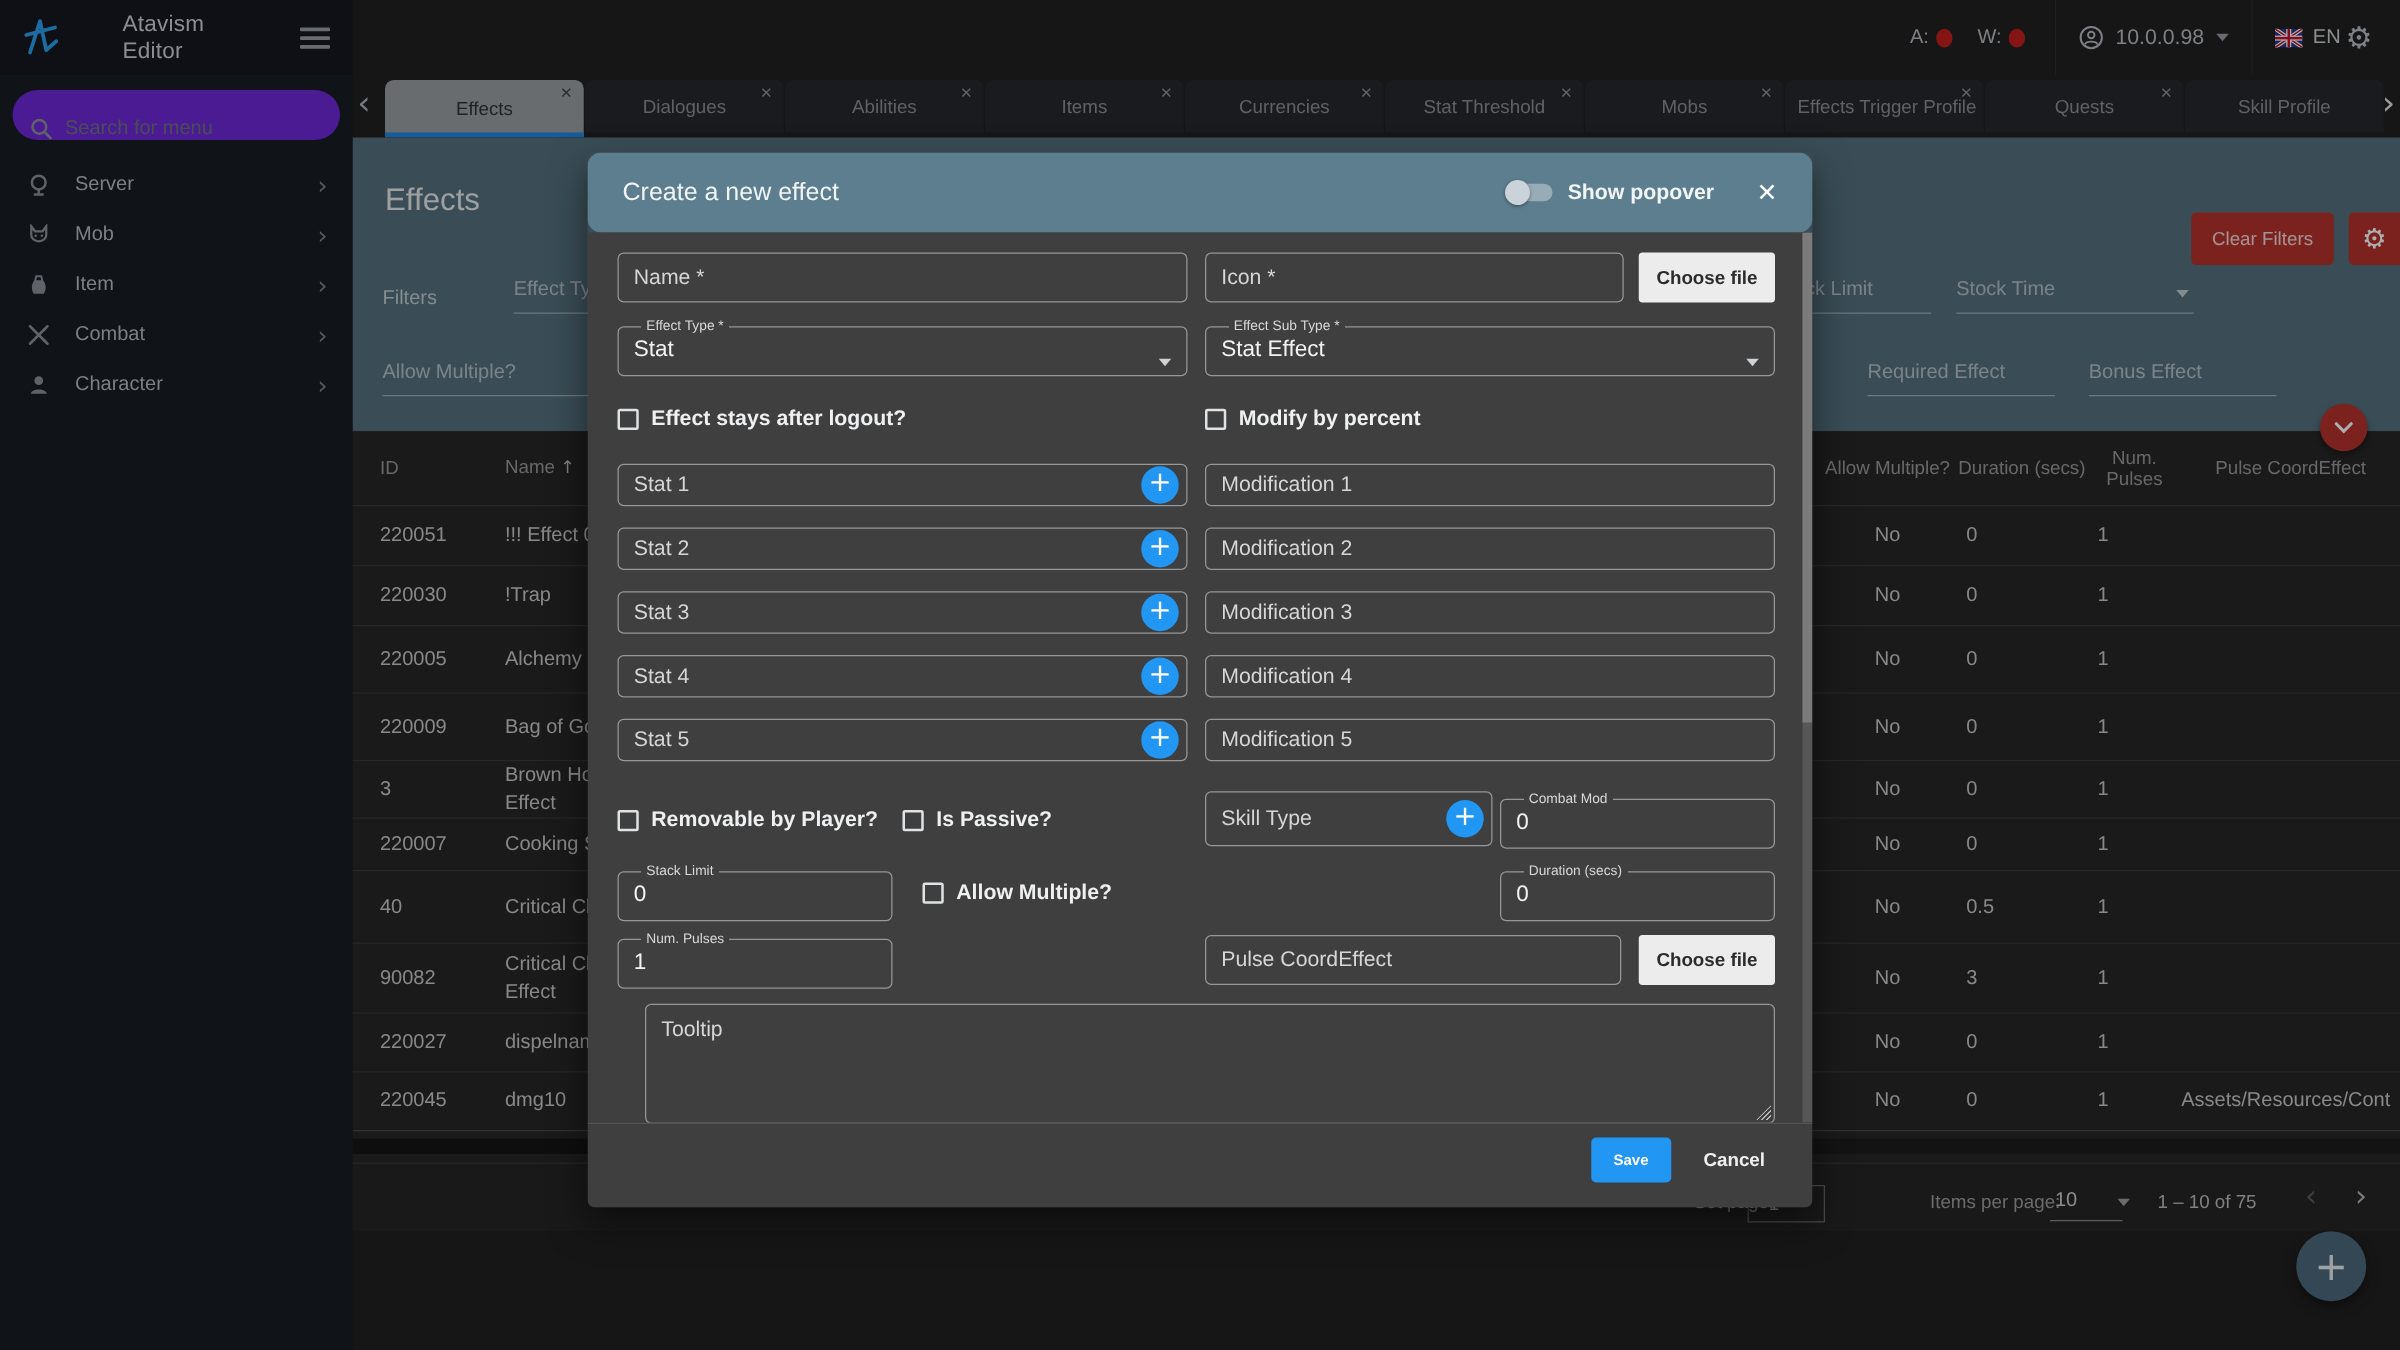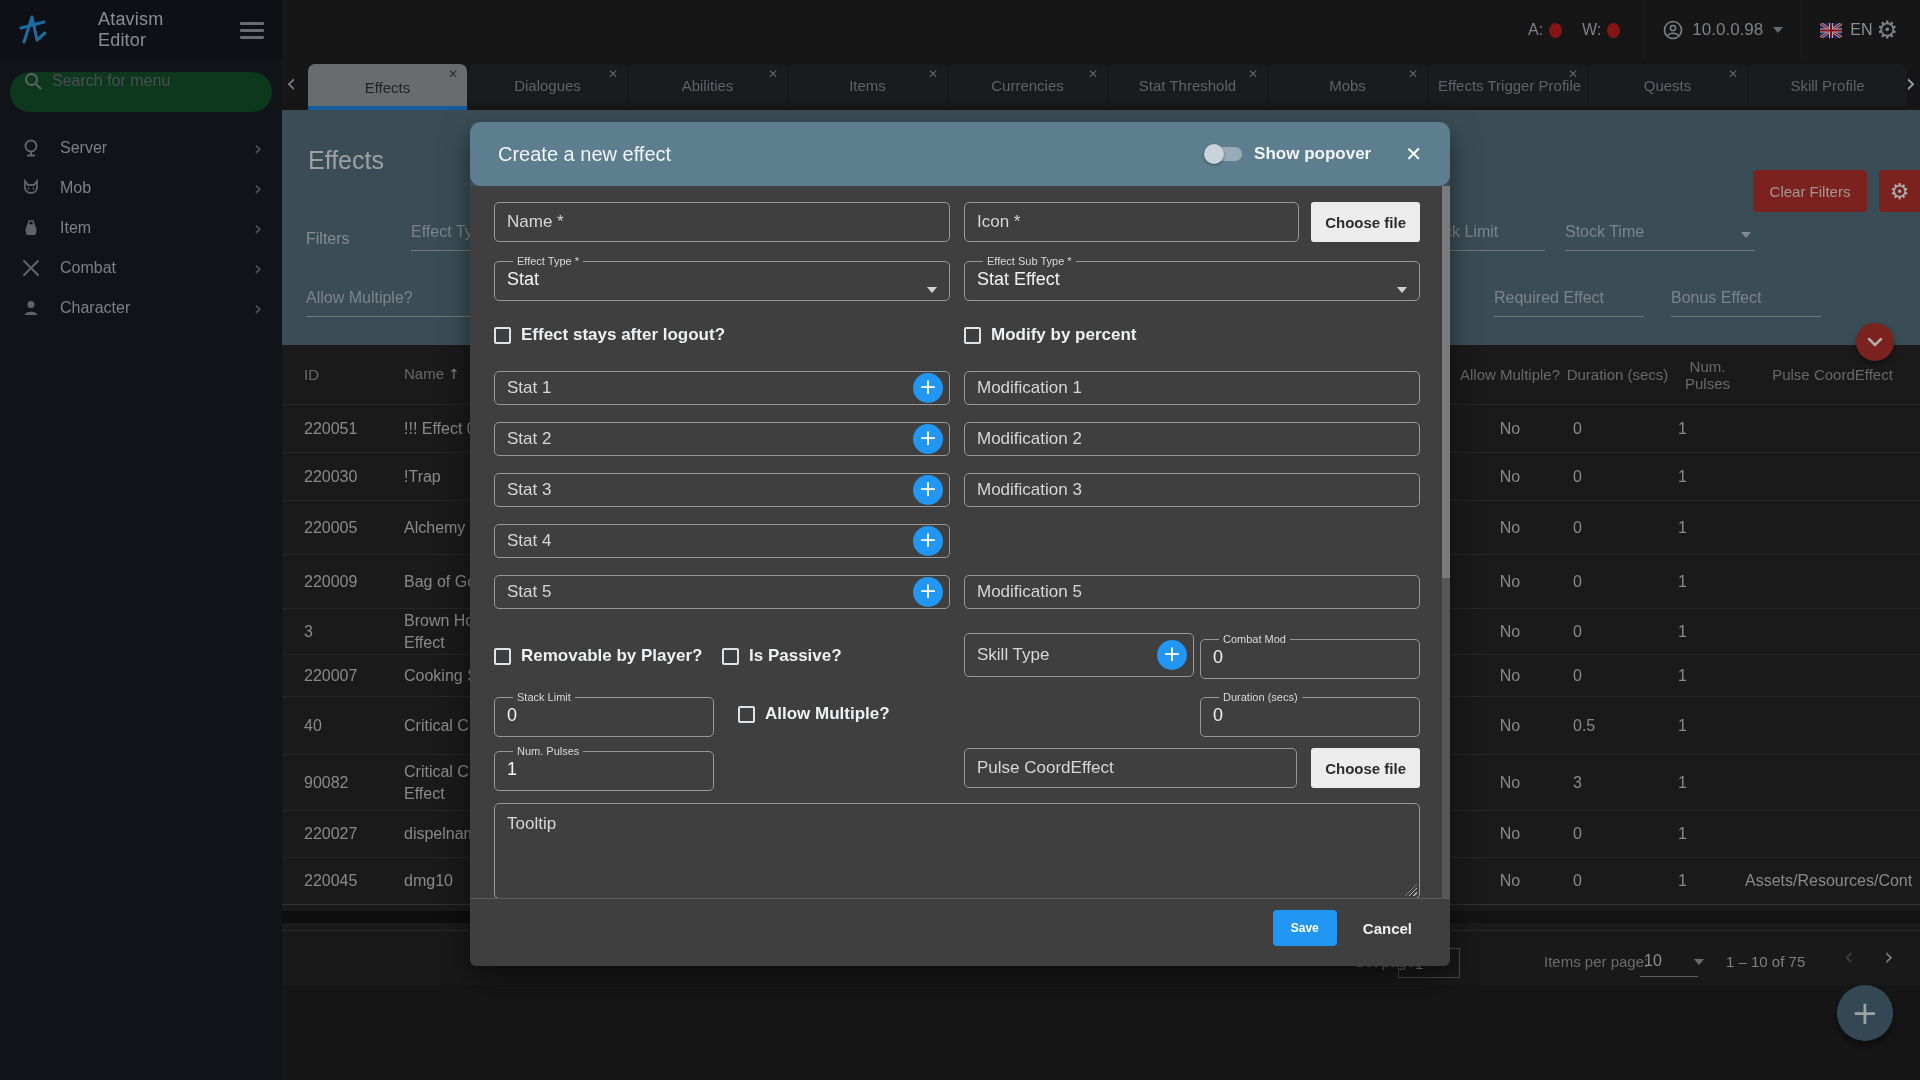--- a/index.html
+++ b/index.html
@@ -7,22 +7,22 @@
     font-family:"Liberation Sans","DejaVu Sans",sans-serif; }
   .glyph { font-family:"DejaVu Sans",sans-serif; }
 
   
   .sidebar { position:absolute; left:0; top:0; width:282px; height:1080px; background:#181c23; z-index:10; }
   .logo-row { height:60px; display:flex; align-items:center; padding:0 18px; background:#151920;gap:38px; }
   .logo-row svg { flex:0 0 auto; }
   .app-title { color:#ccd1d6; font-size:18px; margin-left:12px; flex:1; letter-spacing:.2px; }
   .hamburger { width:24px; cursor:pointer; }
   .hamburger i { display:block; height:3px; background:#9aa0a6; margin:4px 0; border-radius:1px; }
-  .search-pill { margin:12px 10px 0 10px; height:40px; background:#14532d; border-radius:20px;
-    display:flex; align-items:flex-start; padding:0 14px; }
+  .search-pill { margin:12px 10px 0 10px; height:40px; background:#6d28d9; border-radius:20px;
+    display:flex; align-items:flex-end; padding:0 14px; }
   .search-pill input { background:transparent; border:none; outline:none; color:#cfd3d8; font-size:16px; margin-left:10px; width:190px; }
   .search-pill input::placeholder { color:#6e747d; }
   .nav { margin-top:16px; }
   .nav-item { height:40px; display:flex; align-items:center; padding:0 20px 0 22px; cursor:pointer; color:#b7bcc2; }
   .nav-item svg { margin-right:20px; }
   .nav-item .lbl { font-size:16px; flex:1; }
   .nav-item .chev { color:#7d838b; font-size:20px; line-height:1; }
 
   
   .main { position:absolute; left:282px; top:0; width:1638px; height:1080px; background:#212121; }
@@ -154,21 +154,21 @@
   .skill-type .minput { height:44px; }
   .nbox { width:220px; }
   .row-f { margin-bottom:8px; display:flex; }
   .row-f .left-group { width:456px; display:flex; align-items:center; gap:24px; flex:0 0 auto; margin-right:14px; }
   .row-f .right-slot { width:456px; display:flex; justify-content:flex-end; }
   .row-g { display:flex; margin-bottom:12px; }
   .row-g .colL { width:456px; flex:0 0 auto; margin-right:14px; }
   .row-g .colR { width:456px; display:flex; gap:14px; align-items:center; }
   .row-g .colR .minput { flex:1; }
 
-  .tooltip-area { position:relative; border:1px solid #979797; border-radius:5px; height:96px; }
+  .tooltip-area { position:relative; border:1px solid #979797; border-radius:5px; height:96px;margin-left:22px; }
   .tooltip-area textarea { width:100%; height:100%; background:transparent; border:none; outline:none; resize:none;
     color:#e8e8e8; font-size:17px; padding:10px 12px; font-family:inherit; }
   .tooltip-area textarea::placeholder { color:#d6d6d6; }
   .resize-handle { position:absolute; right:2px; bottom:2px; width:12px; height:12px;
     background:repeating-linear-gradient(135deg, transparent 0 2px, #b5b5b5 2px 3px);
     clip-path:polygon(100% 0, 100% 100%, 0 100%); cursor:nwse-resize; }
 
   .modal-footer { background:#3f3f3f; border-top:1px solid #5c5c5c; height:68px; flex:0 0 auto;
     display:flex; align-items:flex-start; justify-content:flex-end; padding:11px 26px 0 0; gap:14px; }
   .btn-save { background:#2196f3; color:#fff; border:none; border-radius:4px; height:36px; padding:0 18px;
@@ -563,20 +563,25 @@
           </div>
         </div>
     </div>
     <div class="two-col stat-row">
       <div class="col">
           <div class="minput">
             <input placeholder="Stat 4" style="">
             <span class="plus-btn glyph">+</span>
           </div>
         </div>
+      <div class="col">
+          <div class="minput">
+            <input placeholder="Modification 4" style="">
+          </div>
+        </div>
     </div>
     <div class="two-col stat-row">
       <div class="col">
           <div class="minput">
             <input placeholder="Stat 5" style="">
             <span class="plus-btn glyph">+</span>
           </div>
         </div>
       <div class="col">
           <div class="minput">

